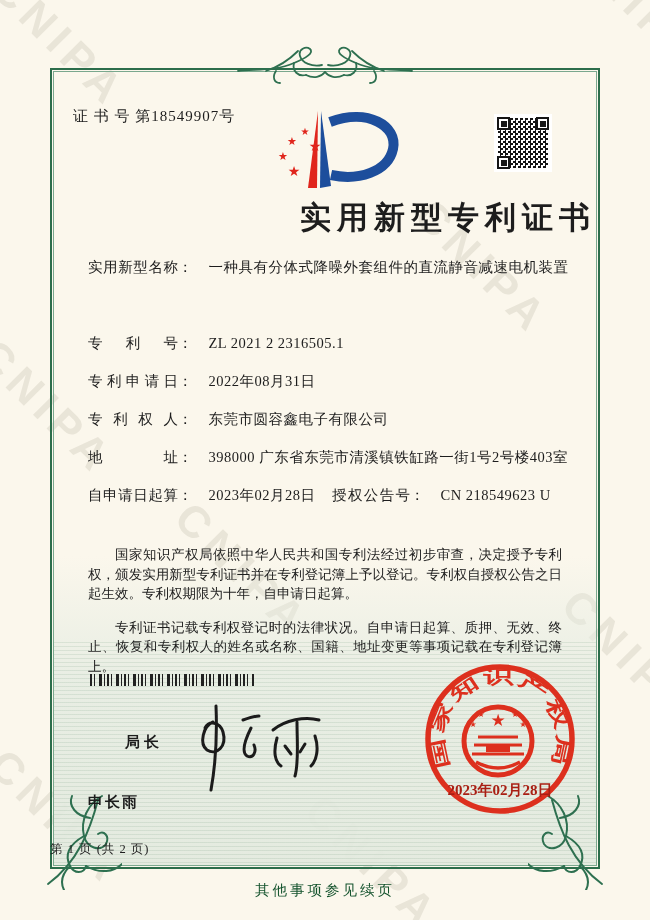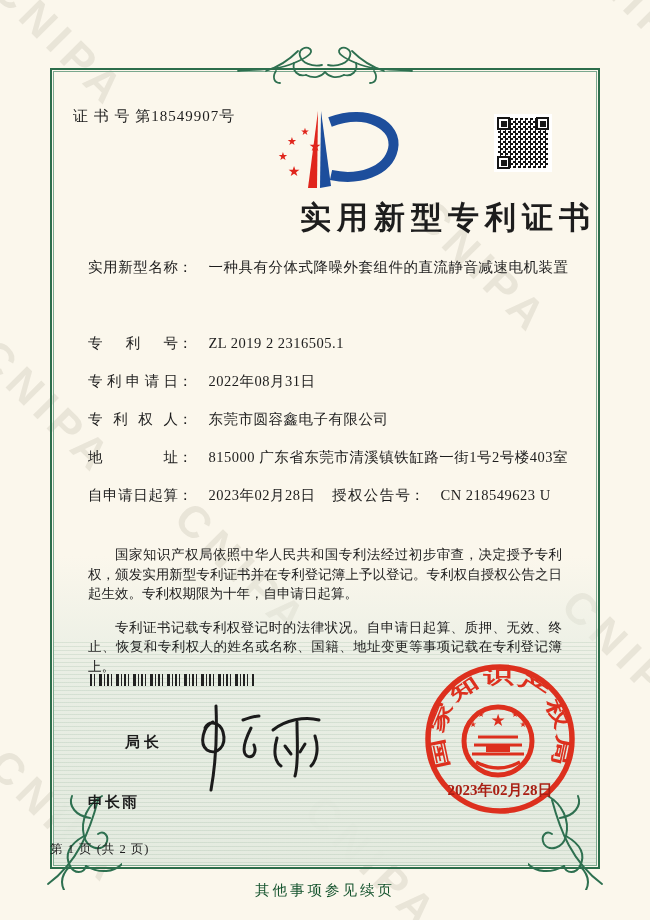--- a/index.html
+++ b/index.html
@@ -120,30 +120,30 @@
       <div class="qr-f qr-tr"></div>
       <div class="qr-f qr-bl"></div>
     </div>
 
     <div class="title">实用新型专利证书</div>
 
     <div class="row" style="top:258px">
       <span class="lab">实用新型名称</span><span>：</span><span class="val">一种具有分体式降噪外套组件的直流静音减速电机装置</span>
     </div>
     <div class="row" style="top:334px">
-      <span class="lab">专利号</span><span>：</span><span class="val">ZL 2019 2 2316505.1</span>
+      <span class="lab">专利号</span><span>：</span><span class="val">ZL 2021 2 2316505.1</span>
     </div>
     <div class="row" style="top:372px">
       <span class="lab">专利申请日</span><span>：</span><span class="val">2022年08月31日</span>
     </div>
     <div class="row" style="top:410px">
       <span class="lab">专利权人</span><span>：</span><span class="val">东莞市圆容鑫电子有限公司</span>
     </div>
     <div class="row" style="top:448px">
-      <span class="lab">地址</span><span>：</span><span class="val">815000 广东省东莞市清溪镇铁缸路一街1号2号楼403室</span>
+      <span class="lab">地址</span><span>：</span><span class="val">398000 广东省东莞市清溪镇铁缸路一街1号2号楼403室</span>
     </div>
     <div class="row" style="top:486px">
       <span class="lab">自申请日起算</span><span>：</span><span class="val">2023年02月28日</span>
       <span class="pair2">
         <span class="lab" style="width:78px">授权公告号</span><span>：</span><span class="val">CN 218549623 U</span>
       </span>
     </div>
 
     <div class="paras">
       <p>国家知识产权局依照中华人民共和国专利法经过初步审查，决定授予专利权，颁发实用新型专利证书并在专利登记簿上予以登记。专利权自授权公告之日起生效。专利权期限为十年，自申请日起算。</p>

